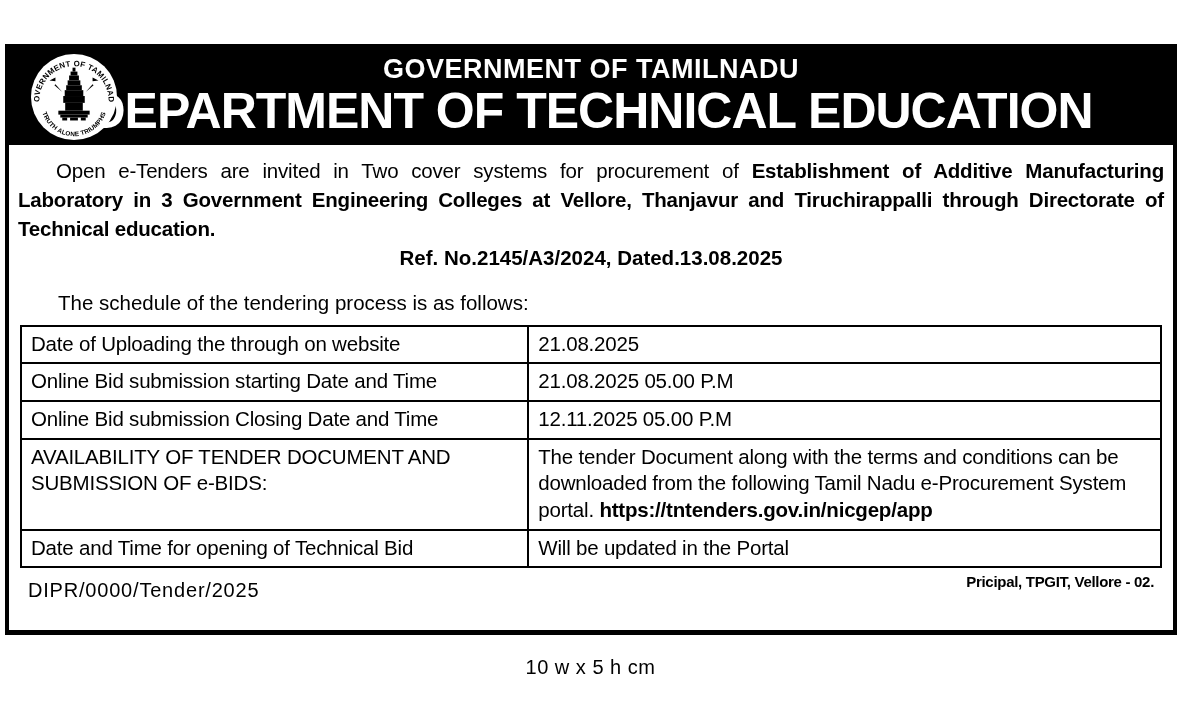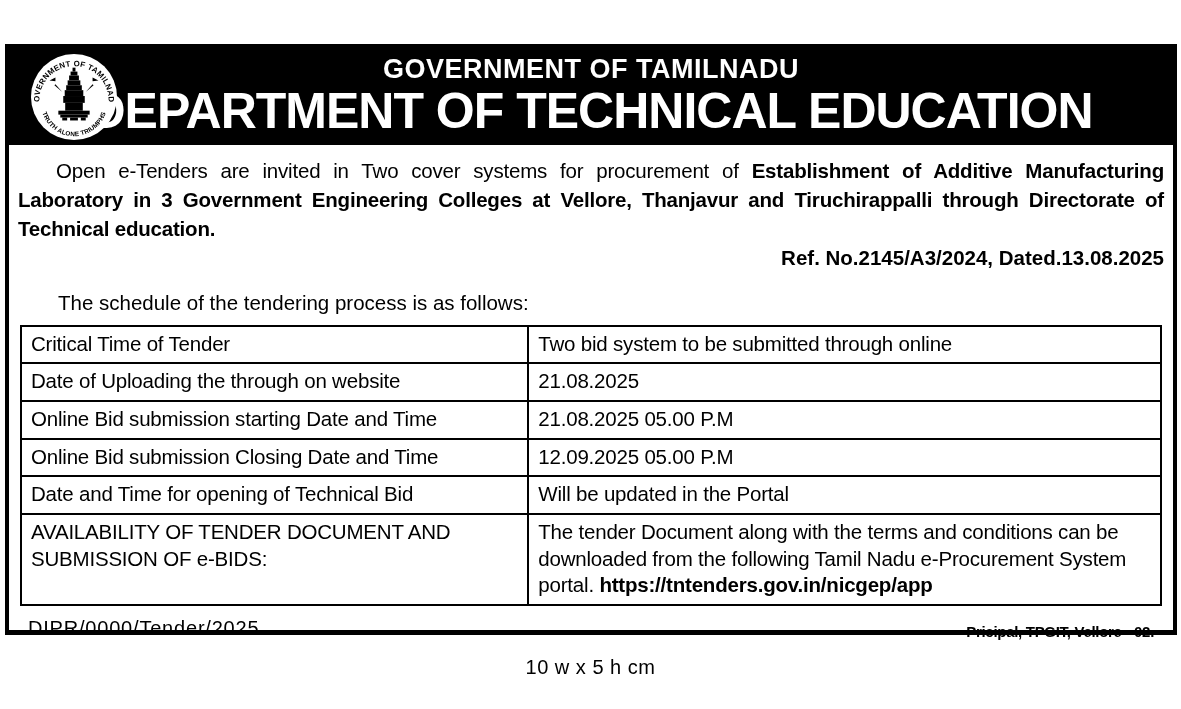--- a/index.html
+++ b/index.html
@@ -55,21 +55,21 @@
   }
   .intro-para {
     text-align: justify;
     text-align-last: left;
     text-indent: 38px;
     line-height: 1.42;
     letter-spacing: -0.2px;
   }
   .intro-bold { font-weight: 700; }
   .ref-line {
-    text-align: right;
+    text-align: center;
     font-weight: 700;
     margin-top: 1px;
     line-height: 1.4;
   }
   .schedule-line {
     padding-left: 40px;
     margin-top: 16px;
     margin-bottom: 7px;
     line-height: 1.4;
   }
@@ -86,21 +86,21 @@
     vertical-align: top;
     line-height: 1.3;
     letter-spacing: -0.2px;
   }
   td.col-label { width: 44.5%; }
   .url-bold { font-weight: 700; }
   
   .footer-row {
     display: flex;
     justify-content: space-between;
-    align-items: flex-end;
+    align-items: flex-start;
     padding: 4px 10px 0 10px;
   }
   .dipr-number {
     font-size: 20px;
     letter-spacing: 0.8px;
     margin-top: 7px;
   }
   .signature {
     font-size: 15px;
     font-weight: 700;
@@ -164,44 +164,40 @@
   <div class="content">
     <div class="intro-para">
       <span>Open e-Tenders are invited in Two cover systems for procurement of </span><span class="intro-bold">Establishment of Additive Manufacturing Laboratory in 3 Government Engineering Colleges at Vellore, Thanjavur and Tiruchirappalli through Directorate of Technical education.</span>
     </div>
     <div class="ref-line">Ref. No.2145/A3/2024, Dated.13.08.2025</div>
     <div class="schedule-line">The schedule of the tendering process is as follows:</div>
 
     <table class="schedule-table">
       <tbody>
         <tr>
-          <td class="col-label">Critical Time of Tender</td>
-          <td>Two bid system to be submitted through online</td>
-        </tr>
-        <tr>
           <td class="col-label">Date of Uploading the through on website</td>
           <td>21.08.2025</td>
         </tr>
         <tr>
           <td class="col-label">Online Bid submission starting Date and Time</td>
           <td>21.08.2025 05.00 P.M</td>
         </tr>
         <tr>
           <td class="col-label">Online Bid submission Closing Date and Time</td>
-          <td>12.09.2025 05.00 P.M</td>
-        </tr>
-        <tr>
-          <td class="col-label">Date and Time for opening of Technical Bid</td>
-          <td>Will be updated in the Portal</td>
+          <td>12.11.2025 05.00 P.M</td>
         </tr>
         <tr>
           <td class="col-label">AVAILABILITY OF TENDER DOCUMENT AND SUBMISSION OF e-BIDS:</td>
           <td>
             <span>The tender Document along with the terms and conditions can be downloaded from the following Tamil Nadu e-Procurement System portal. </span><span class="url-bold">https://tntenders.gov.in/nicgep/app</span>
           </td>
+        </tr>
+        <tr>
+          <td class="col-label">Date and Time for opening of Technical Bid</td>
+          <td>Will be updated in the Portal</td>
         </tr>
       </tbody>
     </table>
 
     <div class="footer-row">
       <div class="dipr-number">DIPR/0000/Tender/2025</div>
       <div class="signature">Pricipal, TPGIT, Vellore - 02.</div>
     </div>
   </div>
 

